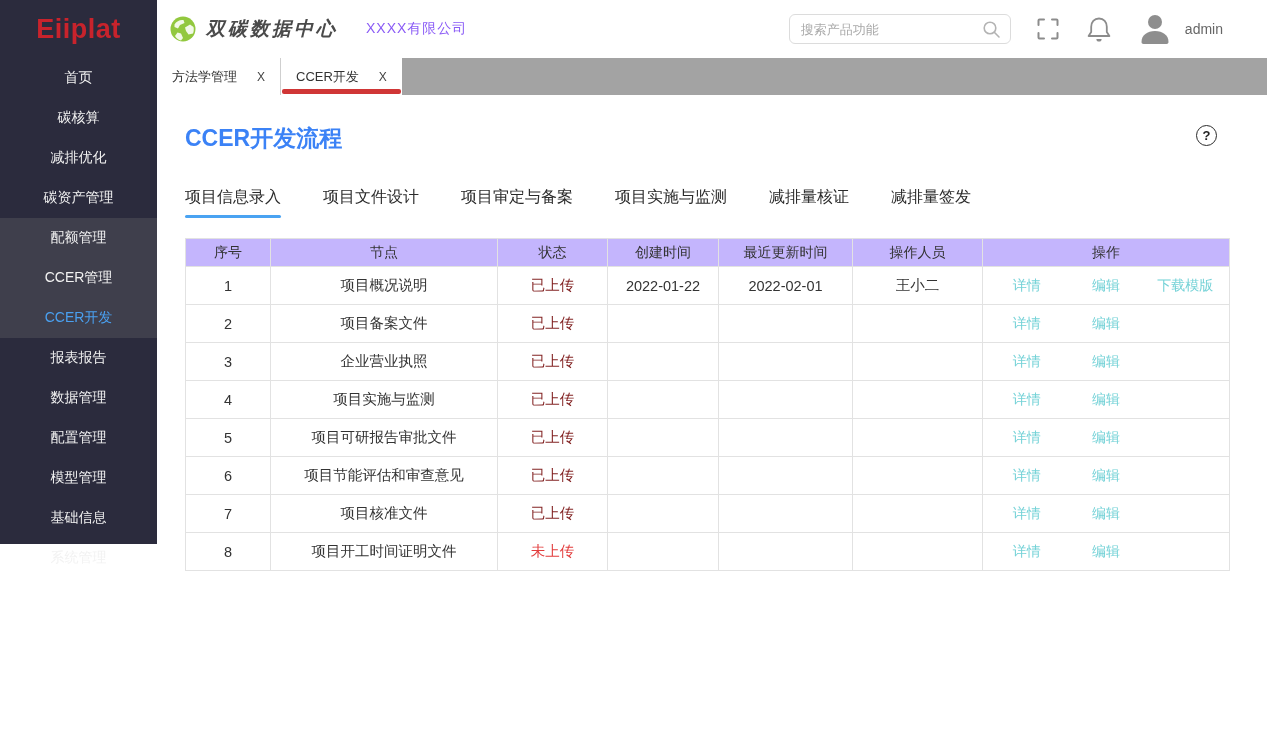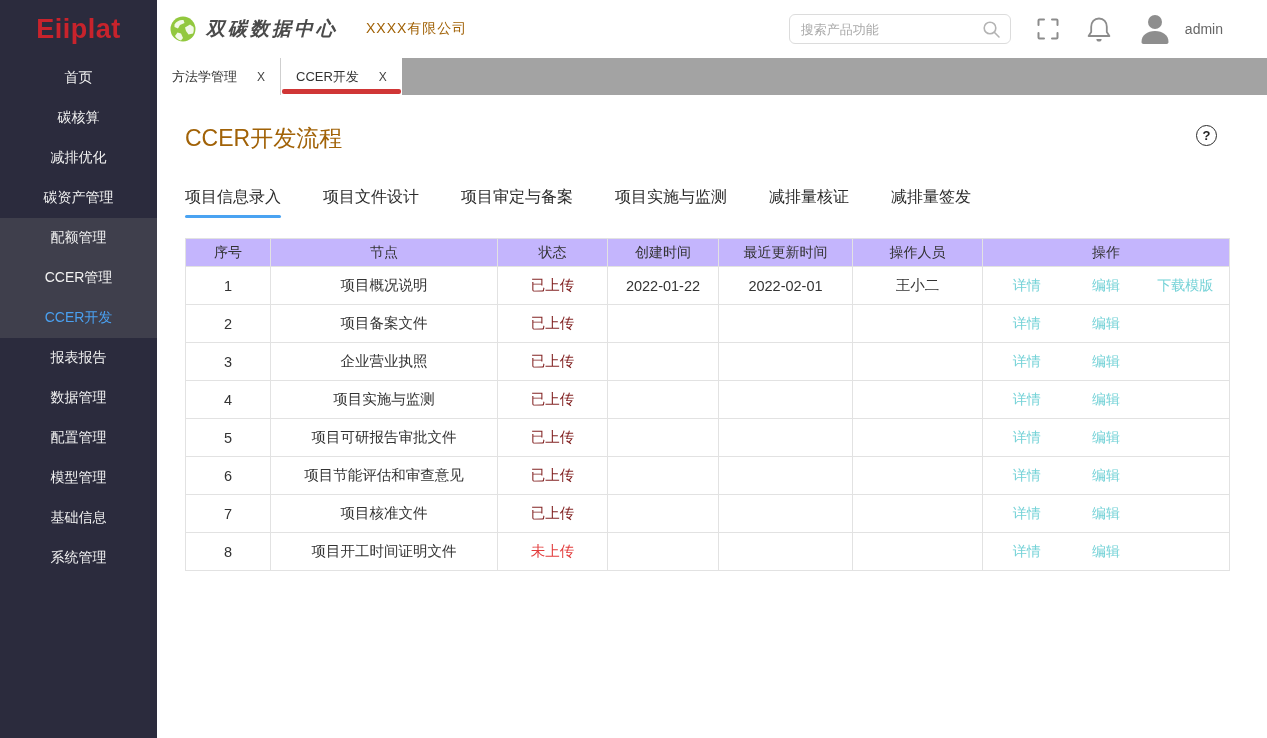--- a/index.html
+++ b/index.html
@@ -4,38 +4,38 @@
 <style>
   * { box-sizing: border-box; }
   html,body { margin:0; padding:0; }
   body {
     width:1267px; height:738px; overflow:hidden; background:#fff;
     font-family:"Liberation Sans","DejaVu Sans",sans-serif; color:#333;
   }
   .app { display:flex; width:1267px; height:738px; }
 
   
-  .sidebar { width:157px; min-width:157px; height:738px; background:#2b2b3d; }
+  .sidebar { width:157px; min-width:157px; height:544px; background:#2b2b3d; }
   .logo { height:58px; display:flex; align-items:center; justify-content:center;
           color:#c8232c; font-size:27px; font-weight:bold; letter-spacing:.5px; }
   .menu-item { height:40px; display:flex; align-items:center; justify-content:center;
                font-size:14px; color:#f2f2f2; cursor:pointer; }
   .submenu-group { background:#3f3f4c; }
   .menu-item.active { color:#4aa0f0; }
 
   
   .main { flex:1; display:flex; flex-direction:column; min-width:0; background:#fff; }
 
   
   .topbar { height:58px; min-height:58px; display:flex; align-items:center;
             padding:0 18px 0 12px; background:#fff; }
   .globe { width:28px; height:28px; display:inline-flex; }
   .appname { font-family:"DejaVu Serif","Liberation Serif",serif; font-style:italic;
              font-weight:bold; font-size:19px; color:#4a4a4a; margin-left:9px; letter-spacing:3px; }
-  .company { font-size:14px; color:#a16207; margin-left:28px; letter-spacing:1px; }
+  .company { font-size:14px; color:#8b5cf6; margin-left:28px; letter-spacing:1px; }
   .spacer { flex:1; }
   .searchbox { width:222px; height:30px; border:1px solid #dcdcdc; border-radius:6px;
                display:flex; align-items:center; padding:0 9px; margin-right:24px; background:#fff;gap:26px; }
   .searchbox input { border:none; outline:none; flex:1; font-size:13px; color:#333;
                      font-family:"Liberation Sans",sans-serif; background:transparent; min-width:0; }
   .searchbox input::placeholder { color:#a9a9a9; }
   .hicon { display:inline-flex; margin-right:24px; cursor:pointer; }
   .avatar { margin-right:12px; }
   .username { font-size:14px; color:#666; margin-right:26px; }
 
@@ -44,21 +44,21 @@
   .wtab { position:relative; display:flex; align-items:center; gap:20px;
           padding:0 15px; background:#fff; font-size:13px; color:#333; cursor:pointer; }
   .wtab + .wtab { border-left:1px solid #cfcfcf; }
   .wtab .close { font-size:12px; color:#444; cursor:pointer; }
   .wtab.active::after { content:""; position:absolute; left:1px; right:1px; bottom:1px;
                         height:5px; background:#d03636; border-radius:2px; }
 
   
   .content { flex:1; padding:0 38px 0 28px; }
   .title-row { display:flex; align-items:flex-start; justify-content:space-between; margin-top:28px; }
-  .page-title { font-size:23px; font-weight:normal; color:#a16207; margin:0; line-height:30px; }
+  .page-title { font-size:23px; font-weight:bold; color:#3b82f6; margin:0; line-height:30px; }
   .help { width:21px; height:21px; min-width:21px; border:1.6px solid #2b2b2b; border-radius:50%;
           display:flex; align-items:center; justify-content:center; font-size:13px; font-weight:bold;
           color:#222; margin:2px 12px 0 0; cursor:pointer; }
 
   .tabs { display:flex; gap:42px; margin-top:34px; font-size:16px; color:#2b2b2b; }
   .tab { position:relative; padding-bottom:10px; cursor:pointer; }
   .tab.active::after { content:""; position:absolute; left:0; right:0; bottom:0;
                        height:3px; background:#4aa3f2; border-radius:2px; }
 
   

